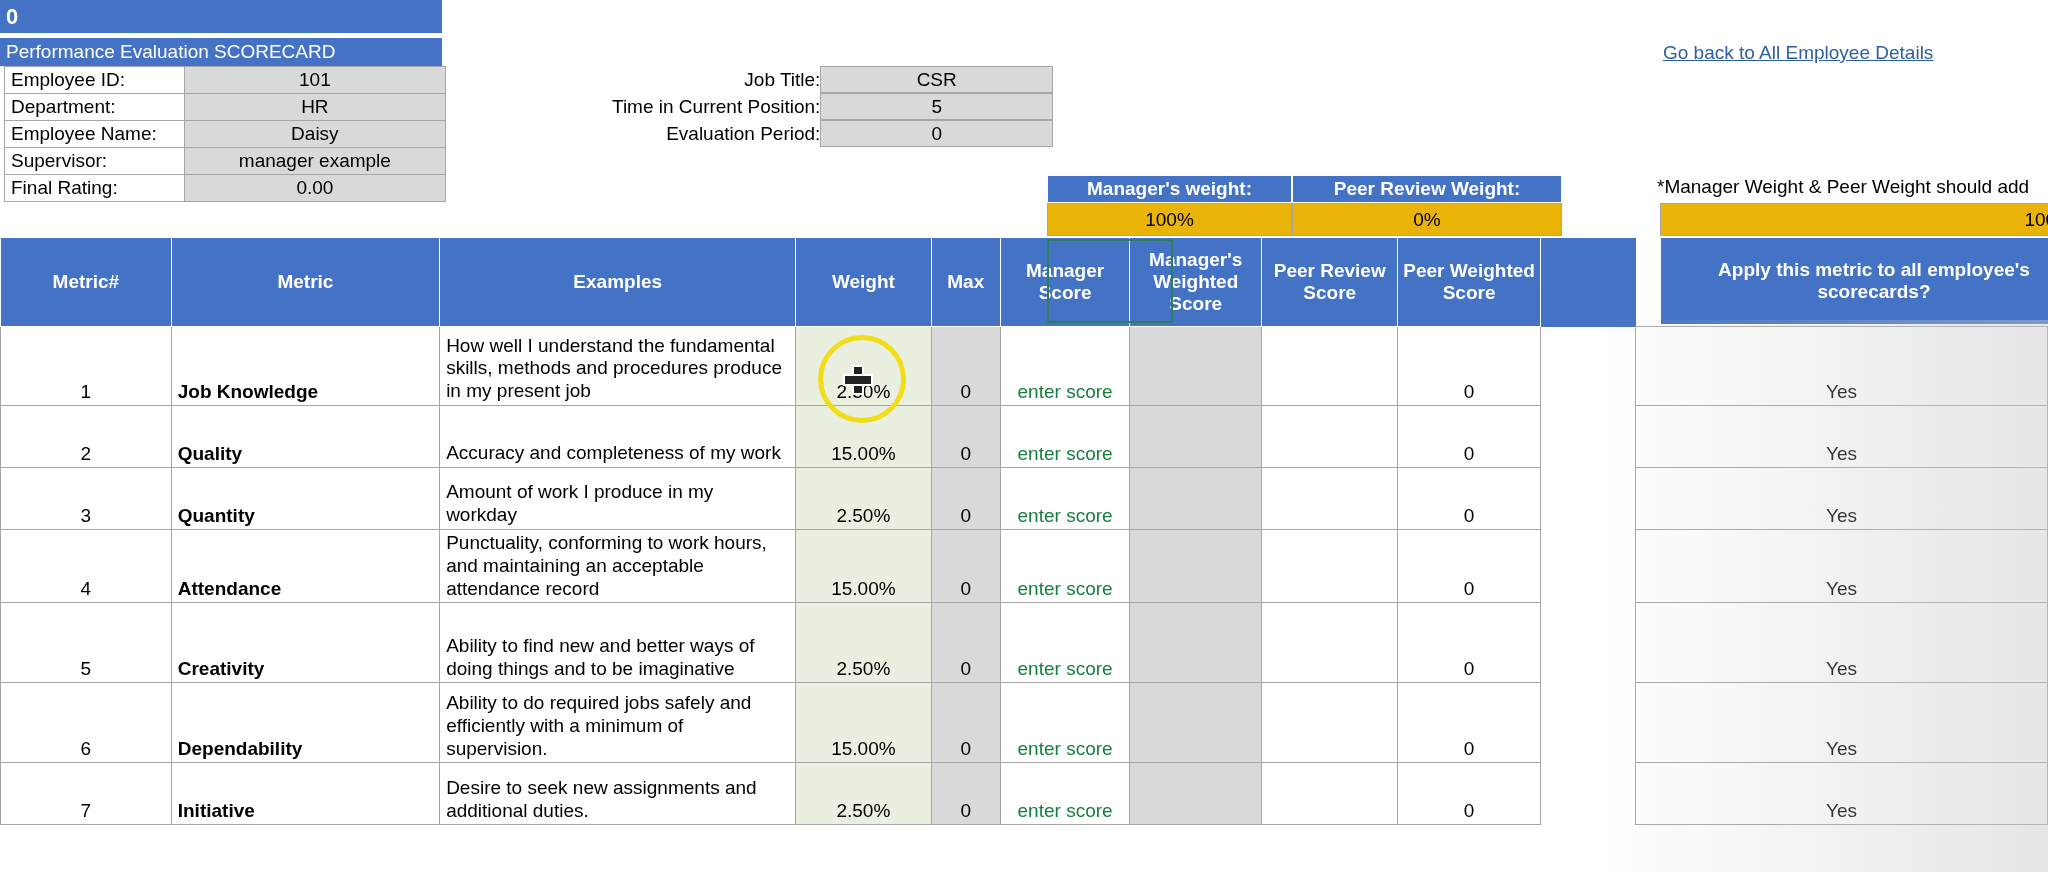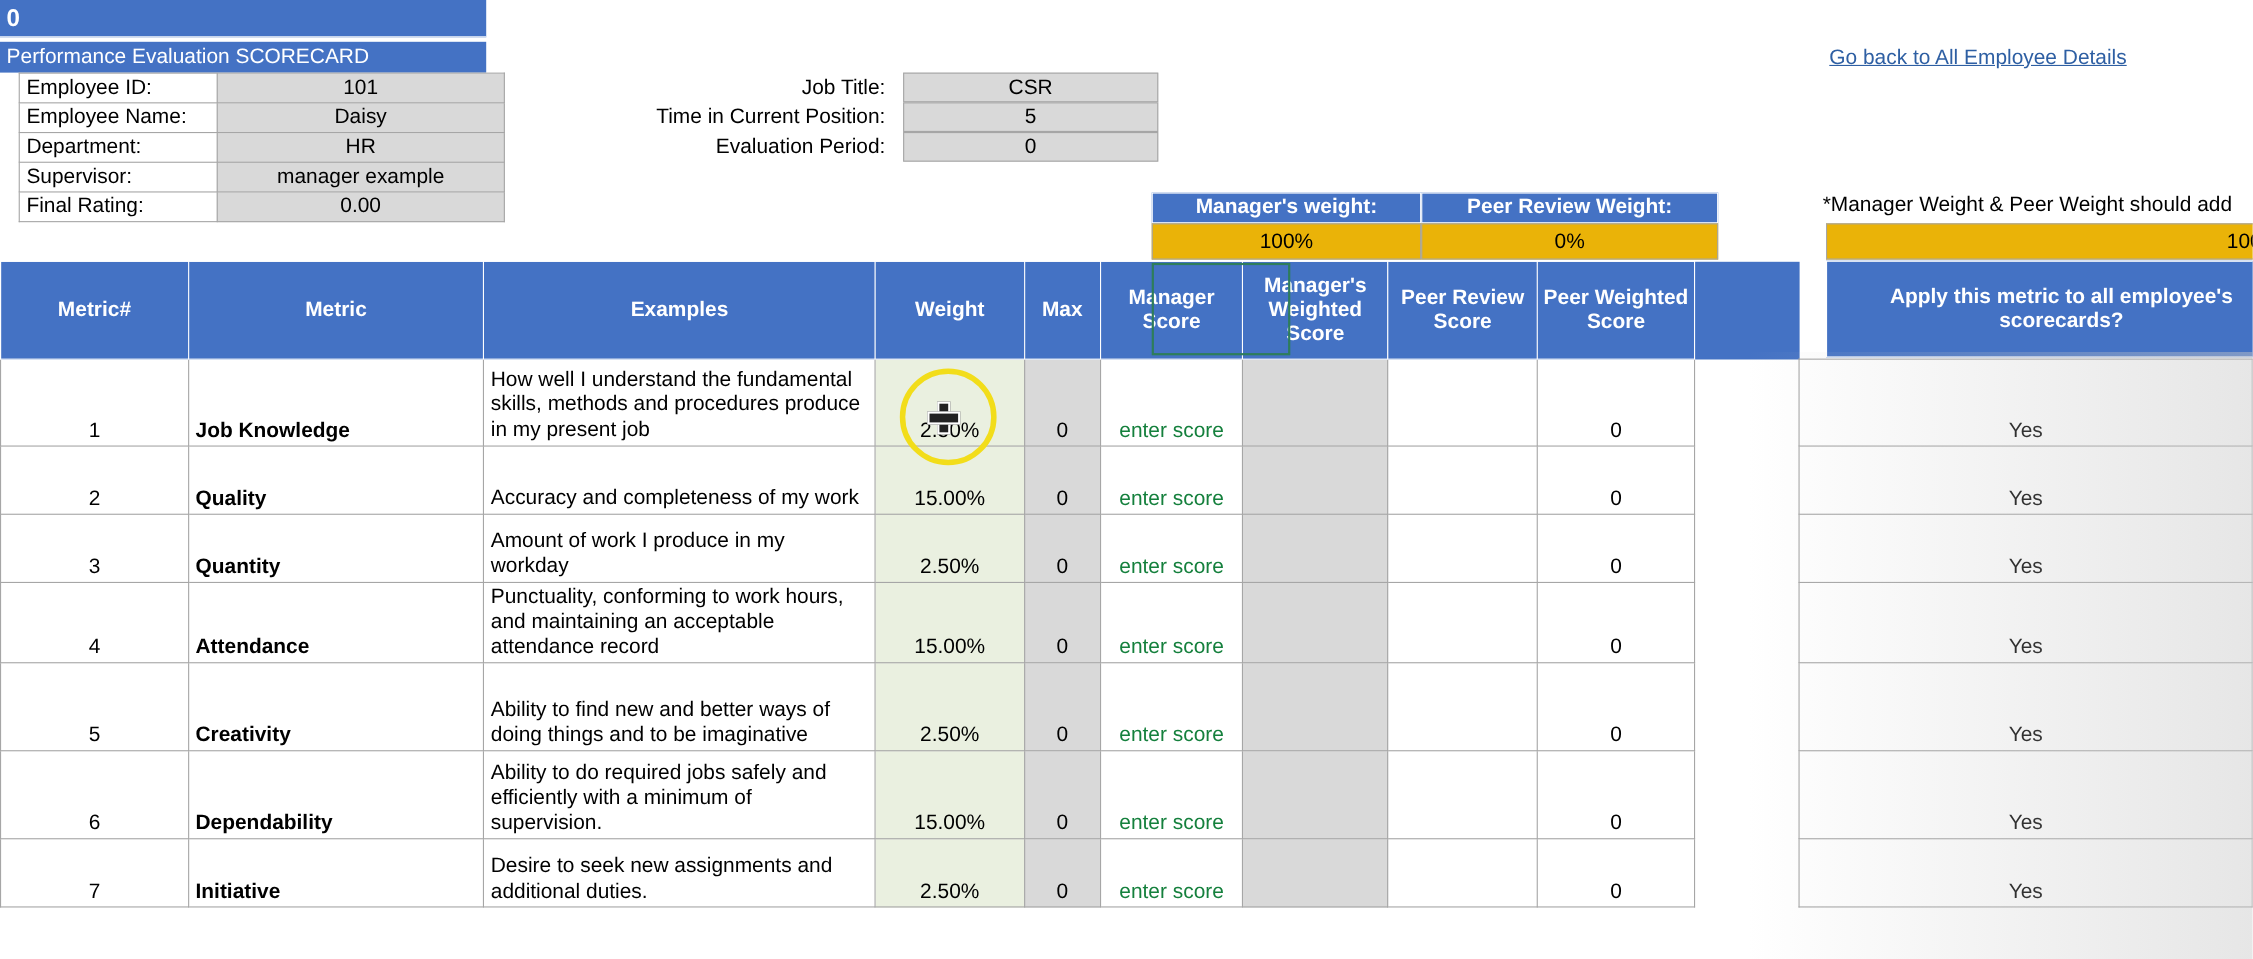--- a/index.html
+++ b/index.html
@@ -41,21 +41,21 @@
     color: #ffffff;
     font-weight: normal;
     font-size: 19px;
     padding-left: 6px;
     box-sizing: border-box;
     display: flex;
     align-items: center;
   }
   .info-table {
     position: absolute;
-    left: 17px; top: 66px;
+    left: 4px; top: 66px;
     width: 442px;
     border-collapse: collapse;
   }
   .info-table td {
     height: 27px;
     font-size: 19px;
     border: 1px solid #a6a6a6;
     padding: 0 6px;
     box-sizing: border-box;
   }
@@ -77,21 +77,21 @@
     width: 493px;
   }
   .jf-row {
     display: flex;
     align-items: center;
     height: 27px;
   }
   .jf-label {
     width: 280px;
     text-align: right;
-    padding-right: 16px;
+    padding-right: 0;
     font-size: 19px;
     box-sizing: border-box;
   }
   .jf-value {
     width: 250px;
     height: 27px;
     background: #d9d9d9;
     border: 1px solid #a6a6a6;
     box-sizing: border-box;
     display: flex;
@@ -246,26 +246,26 @@
     <span>Performance Evaluation SCORECARD</span>
   </div>
 
   <table class="info-table">
     <tbody>
       <tr>
         <td class="info-label">Employee ID:</td>
         <td class="info-value">101</td>
       </tr>
       <tr>
+        <td class="info-label">Department:</td>
+        <td class="info-value">HR</td>
+      </tr>
+      <tr>
         <td class="info-label">Employee Name:</td>
         <td class="info-value">Daisy</td>
-      </tr>
-      <tr>
-        <td class="info-label">Department:</td>
-        <td class="info-value">HR</td>
       </tr>
       <tr>
         <td class="info-label">Supervisor:</td>
         <td class="info-value">manager example</td>
       </tr>
       <tr>
         <td class="info-label">Final Rating:</td>
         <td class="info-value">0.00</td>
       </tr>
     </tbody>

